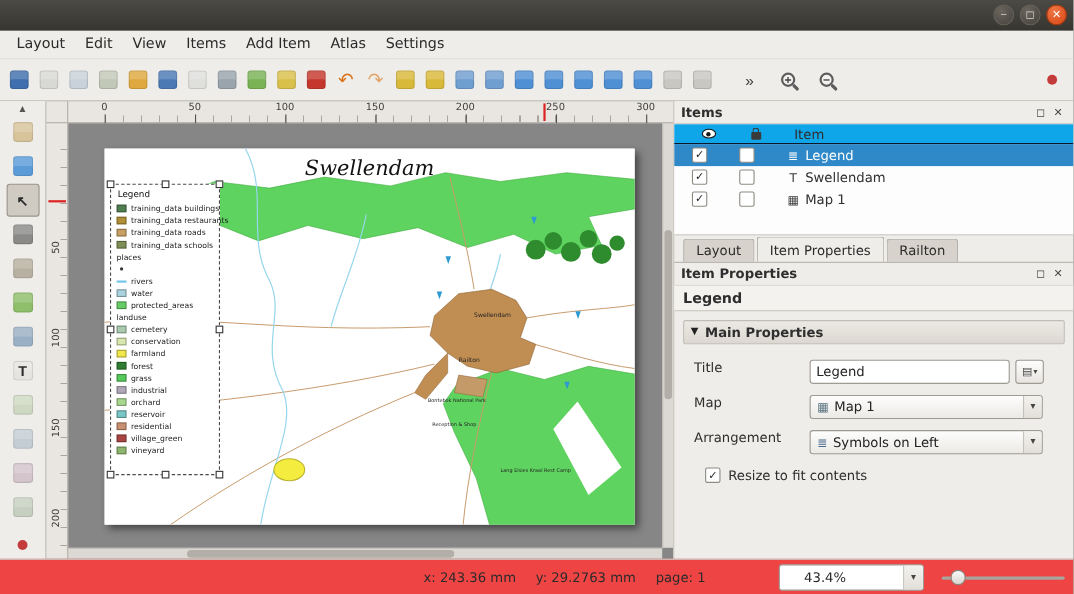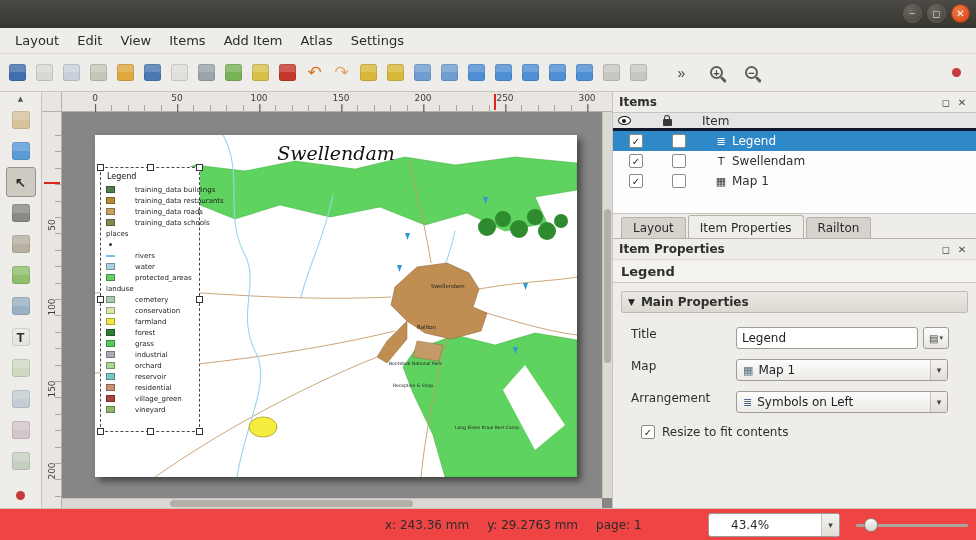--- a/index.html
+++ b/index.html
@@ -84,34 +84,34 @@
   .page { position:absolute; left:33px; top:23px; width:482px; height:342px; background:#fff;
     box-shadow:4px 4px 7px rgba(0,0,0,.5); }
   .map-svg { position:absolute; left:0; top:0; width:482px; height:342px; }
   .map-title { position:absolute; left:0; top:7px; width:100%; text-align:center;
     font-family:"DejaVu Serif","Liberation Serif",serif; font-style:italic; font-size:19px; color:#111; }
 
   
   .legend-box { position:absolute; left:5px; top:32px; width:100px; height:265px; background:#fff;
     border:1px dashed #4a4a4a; padding:4px 5px; }
   .legend-title { font-size:8px; color:#111; margin:0 0 3px 1px; }
-  .lrow { display:flex; align-items:center; gap:20px; height:11px; }
+  .lrow { display:flex; align-items:center; gap:4px; height:11px; }
   .lrow .sw { width:9px; height:7px; border:1px solid rgba(0,0,0,.3); flex:0 0 auto; }
   .lrow.line .sw { height:2px; border:none; }
   .lrow.point .sw { width:3px; height:3px; border-radius:50%; border:none; margin-left:3px; }
   .lrow .ltext { font-size:7px; color:#1c1c1c; white-space:nowrap; }
   .handle { position:absolute; width:7px; height:7px; background:#fff; border:1px solid #333; }
 
   
   .right-panel { position:absolute; left:612px; top:0; width:364px; height:100%; background:#efedea; border-left:1px solid #c8c4be; }
   .panel-title { height:20px; display:flex; align-items:center; padding:0 6px; font-weight:bold; font-size:12px; }
   .panel-title .sp { flex:1; }
   .mini-btn { border:none; background:transparent; font-size:10px; color:#4a4a4a; width:16px; padding:0; }
   .tree { position:absolute; left:0; top:20px; width:100%; height:102px; background:#fdfdfd; border:1px solid #c8c4be; border-left:none; border-right:none; }
-  .theader { display:flex; align-items:center; height:18px; background:#e5e5e5; border-bottom:3px solid #0f172a; padding-left:4px; font-size:12px; }
+  .theader { display:flex; align-items:center; height:18px; background:#0ea5e9; border-bottom:1px solid #0f172a; padding-left:24px; font-size:12px; }
   .theader .c1 { width:14px; margin-right:29px; display:flex; justify-content:center; }
   .theader .c2 { width:14px; margin-right:28px; display:flex; justify-content:center; }
   .eye { width:13px; height:9px; border:1px solid #1a1a1a; border-radius:50%; position:relative; background:#fff; }
   .eye::after { content:""; position:absolute; left:50%; top:50%; width:4px; height:4px; margin:-2px 0 0 -2px; border-radius:50%; background:#1a1a1a; }
   .lock { width:9px; height:7px; background:#3a3a3a; border-radius:1px; position:relative; margin-top:4px; }
   .lock::before { content:""; position:absolute; left:1px; top:-4px; width:4px; height:4px; border:1.5px solid #3a3a3a; border-bottom:none; border-radius:3px 3px 0 0; }
   .irow { display:flex; align-items:center; height:20px; padding-left:16px; font-size:12px; }
   .irow.selected { background:#2f88c7; color:#fff; }
   .chk { width:14px; height:14px; background:#fff; border:1px solid #8e8a84; border-radius:2px;
     display:inline-flex; align-items:center; justify-content:center; font-size:10px; color:#222; flex:0 0 auto; }

